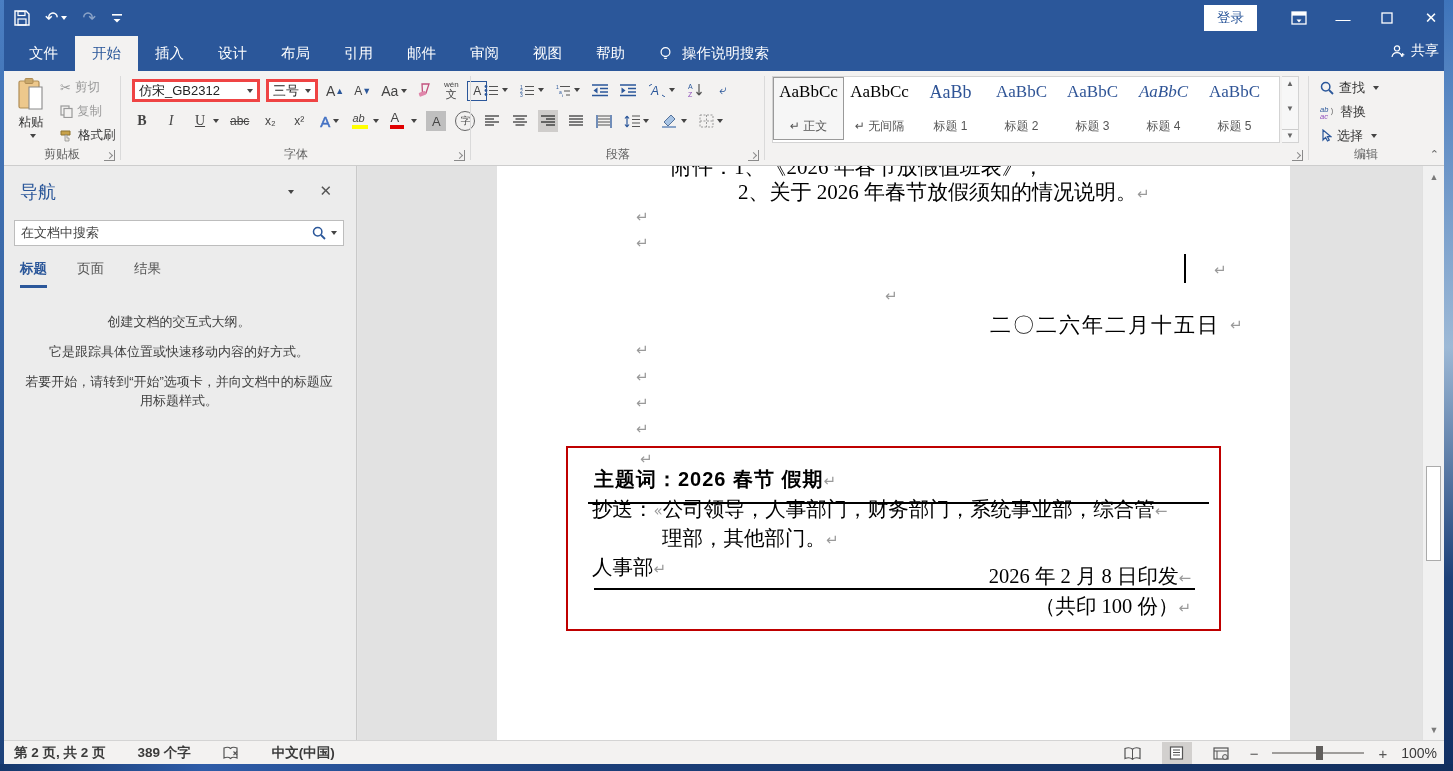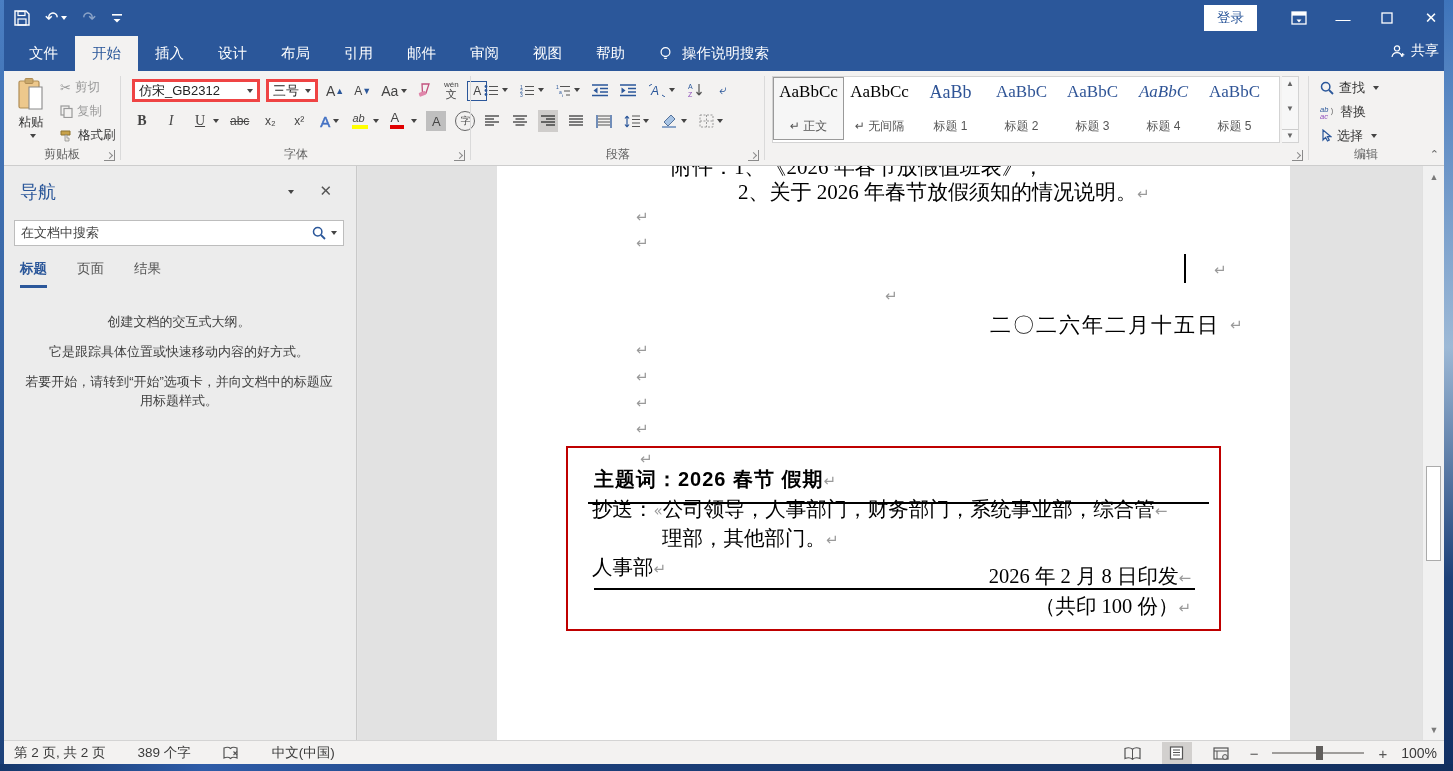--- a/index.html
+++ b/index.html
@@ -80,21 +80,21 @@
   .redbox{position:absolute;left:69px;top:280px;width:655px;height:185px;border:2.5px solid #bf0000;}
   .rb-sub{position:absolute;left:26px;top:18px;font-family:"Liberation Sans",sans-serif;font-weight:bold;font-size:20px;letter-spacing:1px;}
   .rb-line{position:absolute;height:1.6px;background:#000;}
   .rb-t{position:absolute;font-size:20.5px;white-space:nowrap;}
   
   .vscroll{position:absolute;right:9px;top:166px;width:22px;bottom:31px;background:#f1f1f1;border-left:1px solid #e0e0e0;}
   .varrow{position:absolute;left:0;width:22px;height:21px;display:flex;align-items:center;justify-content:center;color:#7a7a7a;font-size:9px;}
   .vthumb{position:absolute;left:3px;width:15px;background:#fff;border:1px solid #ababab;}
   
   .status{position:absolute;left:0;right:0;bottom:7px;height:24px;background:#f3f2f1;border-top:1px solid #d4d4d4;font-size:13.5px;color:#3b3b3b;}
-  .sleft{position:absolute;left:14px;top:0;height:24px;display:flex;align-items:center;gap:32px;}
+  .sleft{position:absolute;left:14px;top:0;height:24px;display:flex;align-items:center;gap:32px;font-weight:bold;}
   .sright{position:absolute;right:16px;top:0;height:24px;display:flex;align-items:center;gap:14px;}
   .viewbtn{width:30px;height:22px;display:flex;align-items:center;justify-content:center;}
   .viewbtn.sel{background:#d2d0ce;}
   .zoomtrack{position:relative;width:92px;height:2px;background:#9f9d9b;}
   .zoomthumb{position:absolute;left:44px;top:-6px;width:7px;height:14px;background:#605e5c;}
   
   .edgeL{position:absolute;left:0;top:0;width:4px;height:100%;background:linear-gradient(#4a7ec2,#1d4179);z-index:20;}
   .edgeR{position:absolute;right:0;top:0;width:9px;height:100%;background:linear-gradient(#3e74bb 0%,#9db9d6 45%,#1d4179 75%,#123063);z-index:20;}
   .edgeB{position:absolute;left:0;right:0;bottom:0;height:7px;background:linear-gradient(90deg,#16386b,#2e5ca8 14%,#1b3f7a 40%,#122f5e);z-index:21;}
 </style>

